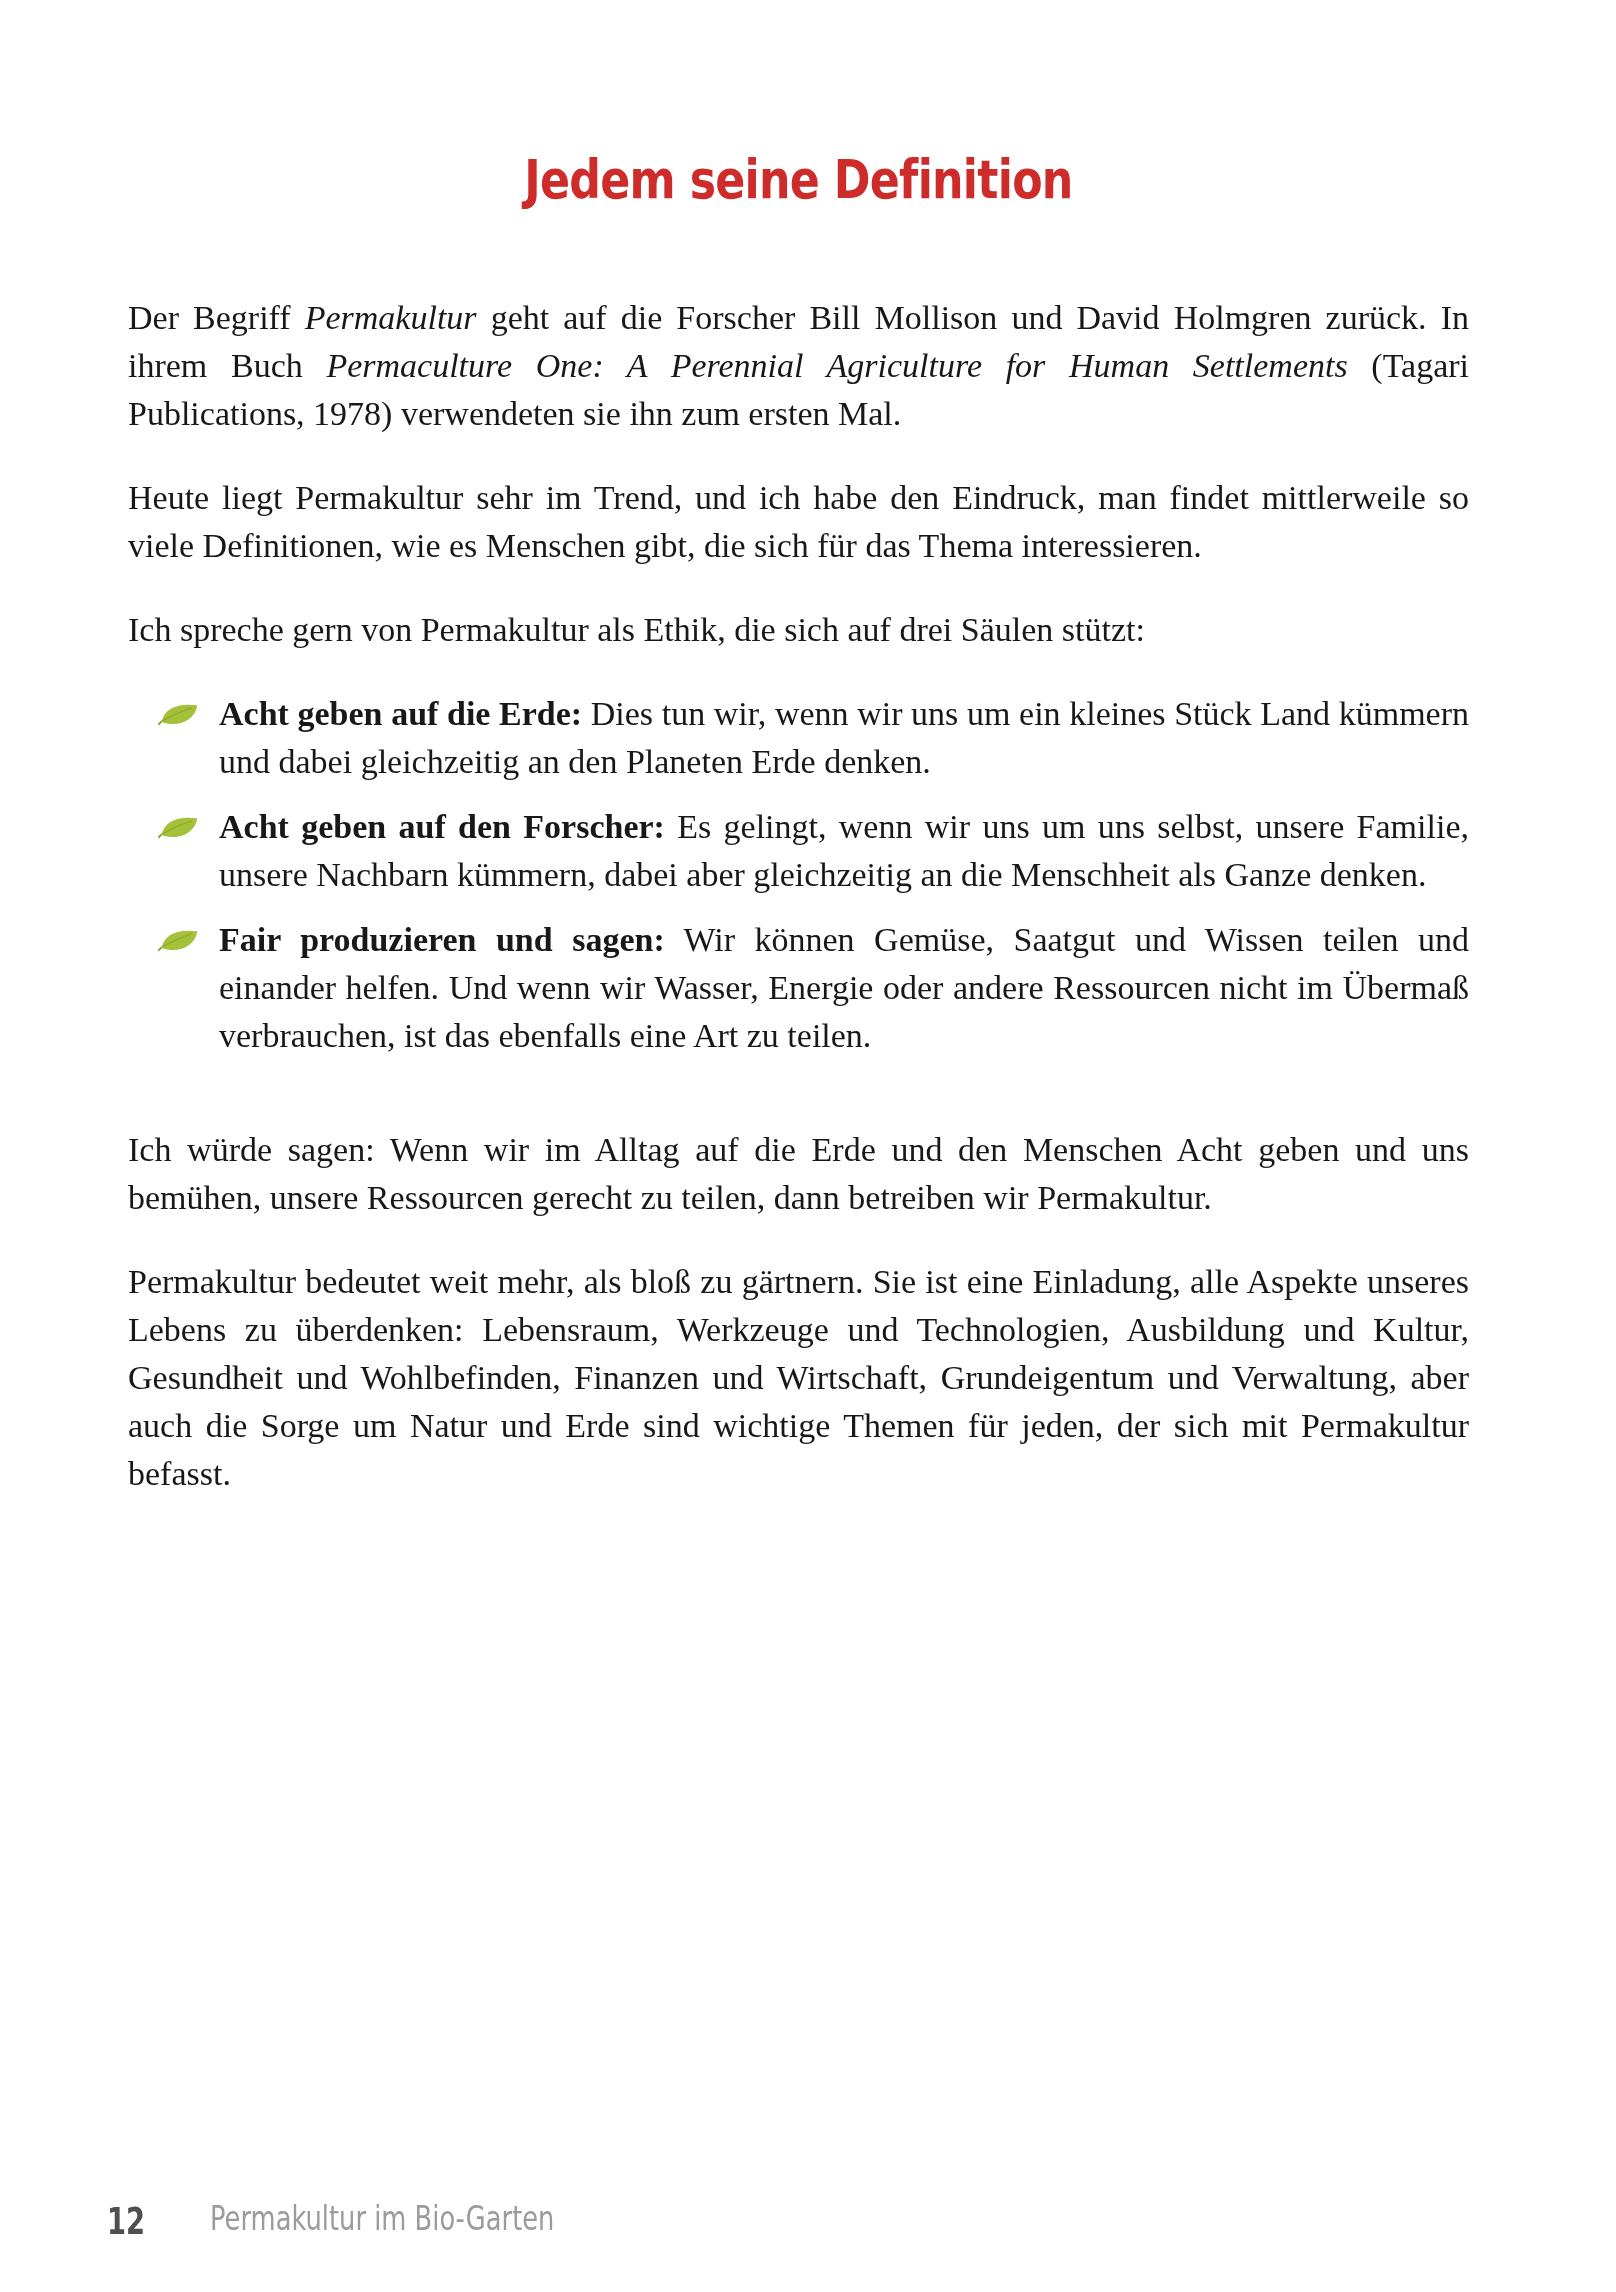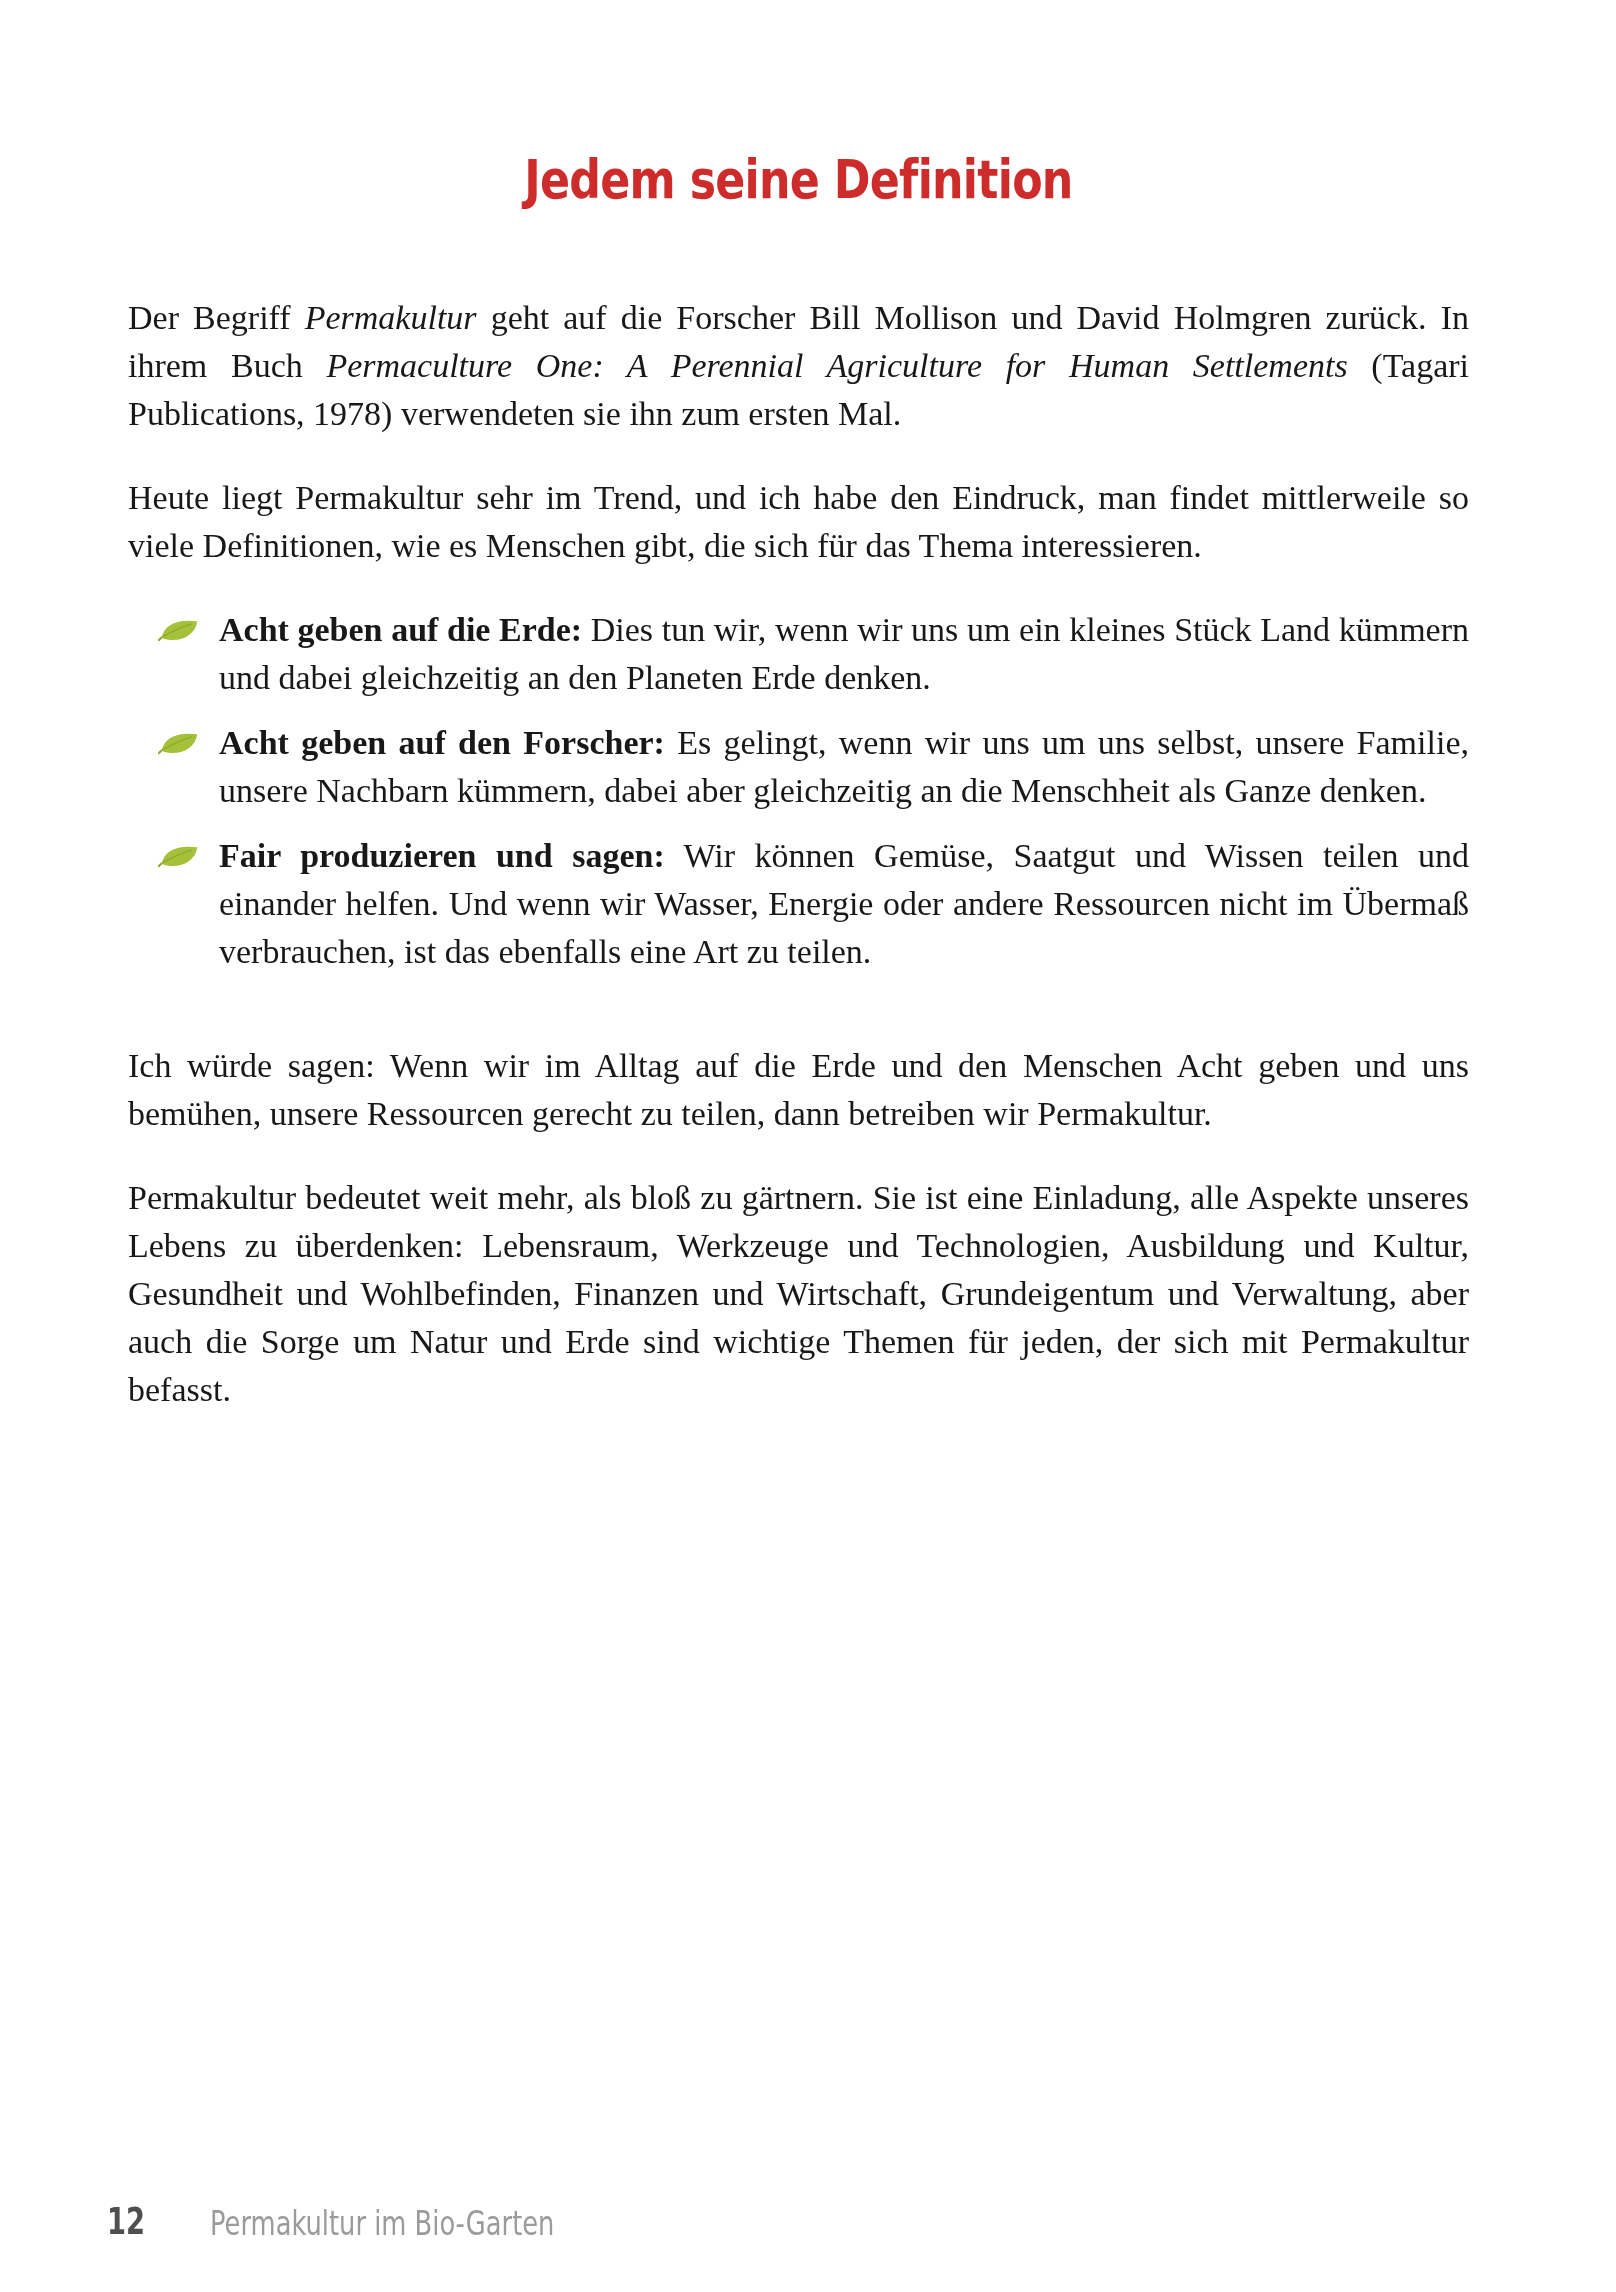--- a/index.html
+++ b/index.html
@@ -63,21 +63,21 @@
     position:absolute;
     left:30px;top:9px;
     width:43px;height:32px;
   }
   .leaf-wrap svg{display:block;}
   .after-gap{margin-top:66px;}
   .footer{
     position:absolute;
     left:107px;top:2199px;
     display:flex;
-    align-items:flex-end;
+    align-items:flex-start;
     gap:50px;
     font-family:"DejaVu Sans", sans-serif;
   }
   .page-num{
     font-size:38px;
     font-weight:700;
     color:var(--footer-num-color);
     transform:scaleX(0.72);
     transform-origin:left bottom;
     letter-spacing:0px;
@@ -96,20 +96,21 @@
 
 <div class="page">
   <div class="text-col">
 
     <h1 class="section-heading">Jedem seine Definition</h1>
 
     <p class="body-par"><span>Der Begriff </span><em>Permakultur</em><span> geht auf die Forscher Bill Mollison und David Holmgren zurück. In ihrem Buch </span><em>Permaculture One: A Perennial Agriculture for Human Settlements</em><span> (Tagari Publications, 1978) verwendeten sie ihn zum ersten Mal.</span></p>
 
     <p class="body-par"><span>Heute liegt Permakultur sehr im Trend, und ich habe den Eindruck, man findet mittlerweile so viele Definitionen, wie es Menschen gibt, die sich für das Thema interessieren.</span></p>
 
+    <p class="body-par"><span>Ich spreche gern von Permakultur als Ethik, die sich auf drei Säulen stützt:</span></p>
 
     <ul class="ethics-list">
       <li>
         <span class="leaf-wrap">
           <svg viewBox="0 0 48 36" width="43" height="32" aria-hidden="true">
             <path class="leaf-shape" d="M4 25 C7 12, 19 4, 44 7 C42 21, 29 29, 14 28 C8 27.5, 5 26.5, 4 25 Z" fill="#a5c13a"></path>
             <path d="M4 25 C13 20, 24 14, 38 10" stroke="#8fa92c" stroke-width="1.6" fill="none"></path>
             <path d="M0 29 C2 27, 3 26, 4 25" stroke="#8fa92c" stroke-width="2.4" fill="none"></path>
           </svg>
         </span>

